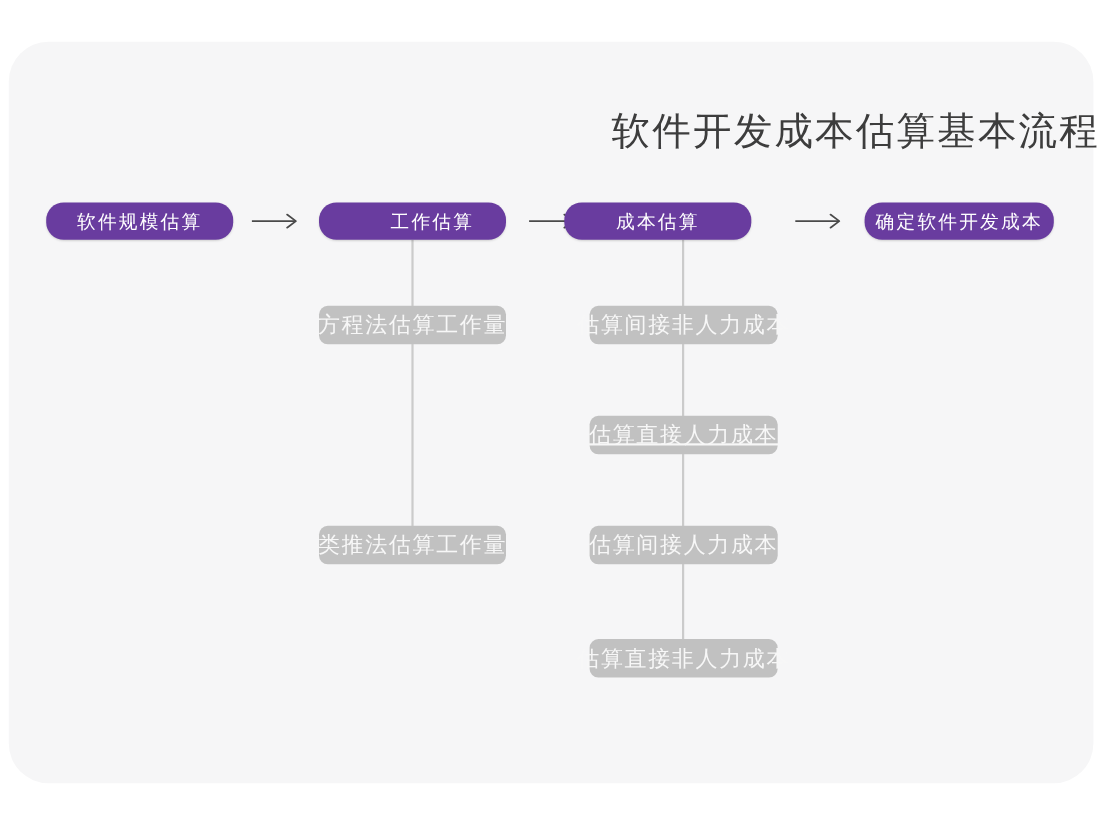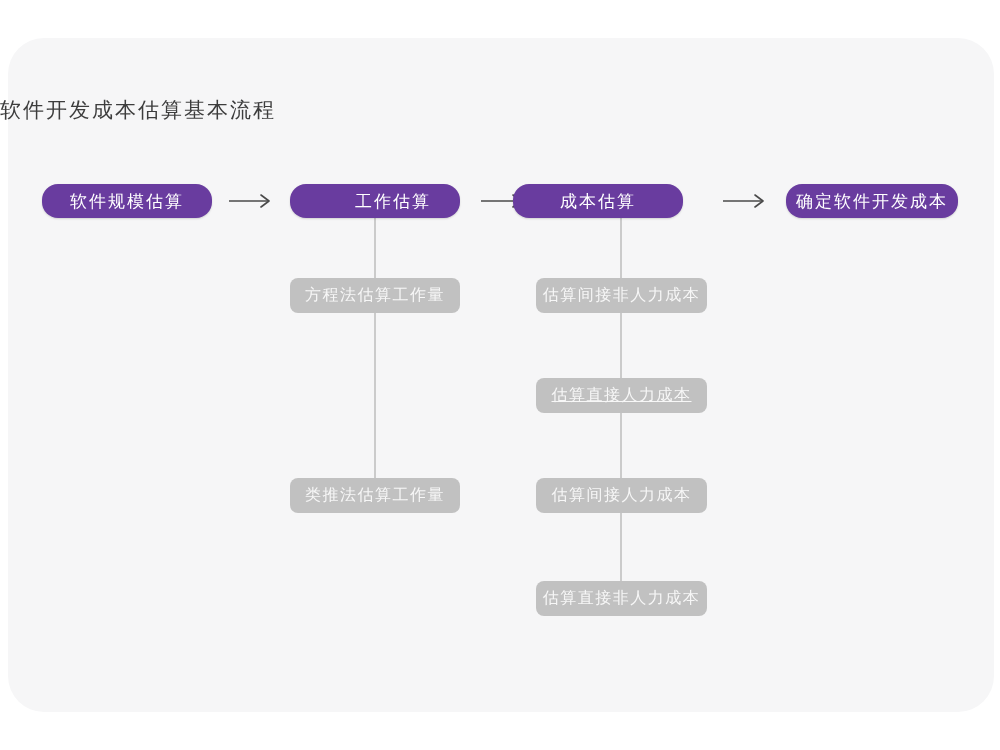--- a/index.html
+++ b/index.html
@@ -18,22 +18,22 @@
     position: absolute;
     left: 8px; top: 38px;
     width: 986px; height: 674px;
     background: #f6f6f7;
     border-radius: 36px;
   }
   .title {
     position: absolute;
     left: 0; top: 96px;
     width: 1000px;
-    text-align: left;
-    font-size: 21px;
+    text-align: right;
+    font-size: 35px;
     font-weight: 500;
     color: #3d3d3d;
     letter-spacing: 2px;
   }
   .node {
     position: absolute;
     height: 34px;
     display: flex;
     align-items: center;
     justify-content: center;
@@ -46,21 +46,21 @@
   .node.purple {
     background: #693c9f;
     border-radius: 16px;
     box-shadow: 0 1px 2px rgba(0,0,0,0.15);
   }
   .node.gray {
     background: #c1c1c1;
     border-radius: 8px;
     height: 35px;
     color: #f7f7f7;
-    font-size: 16px;
+    font-size: 20px;
     letter-spacing: 1.5px;
   }
   .vline {
     position: absolute;
     width: 2px;
     background: #cbcbcb;
     z-index: 1;
   }
   .arrow {
     position: absolute;

